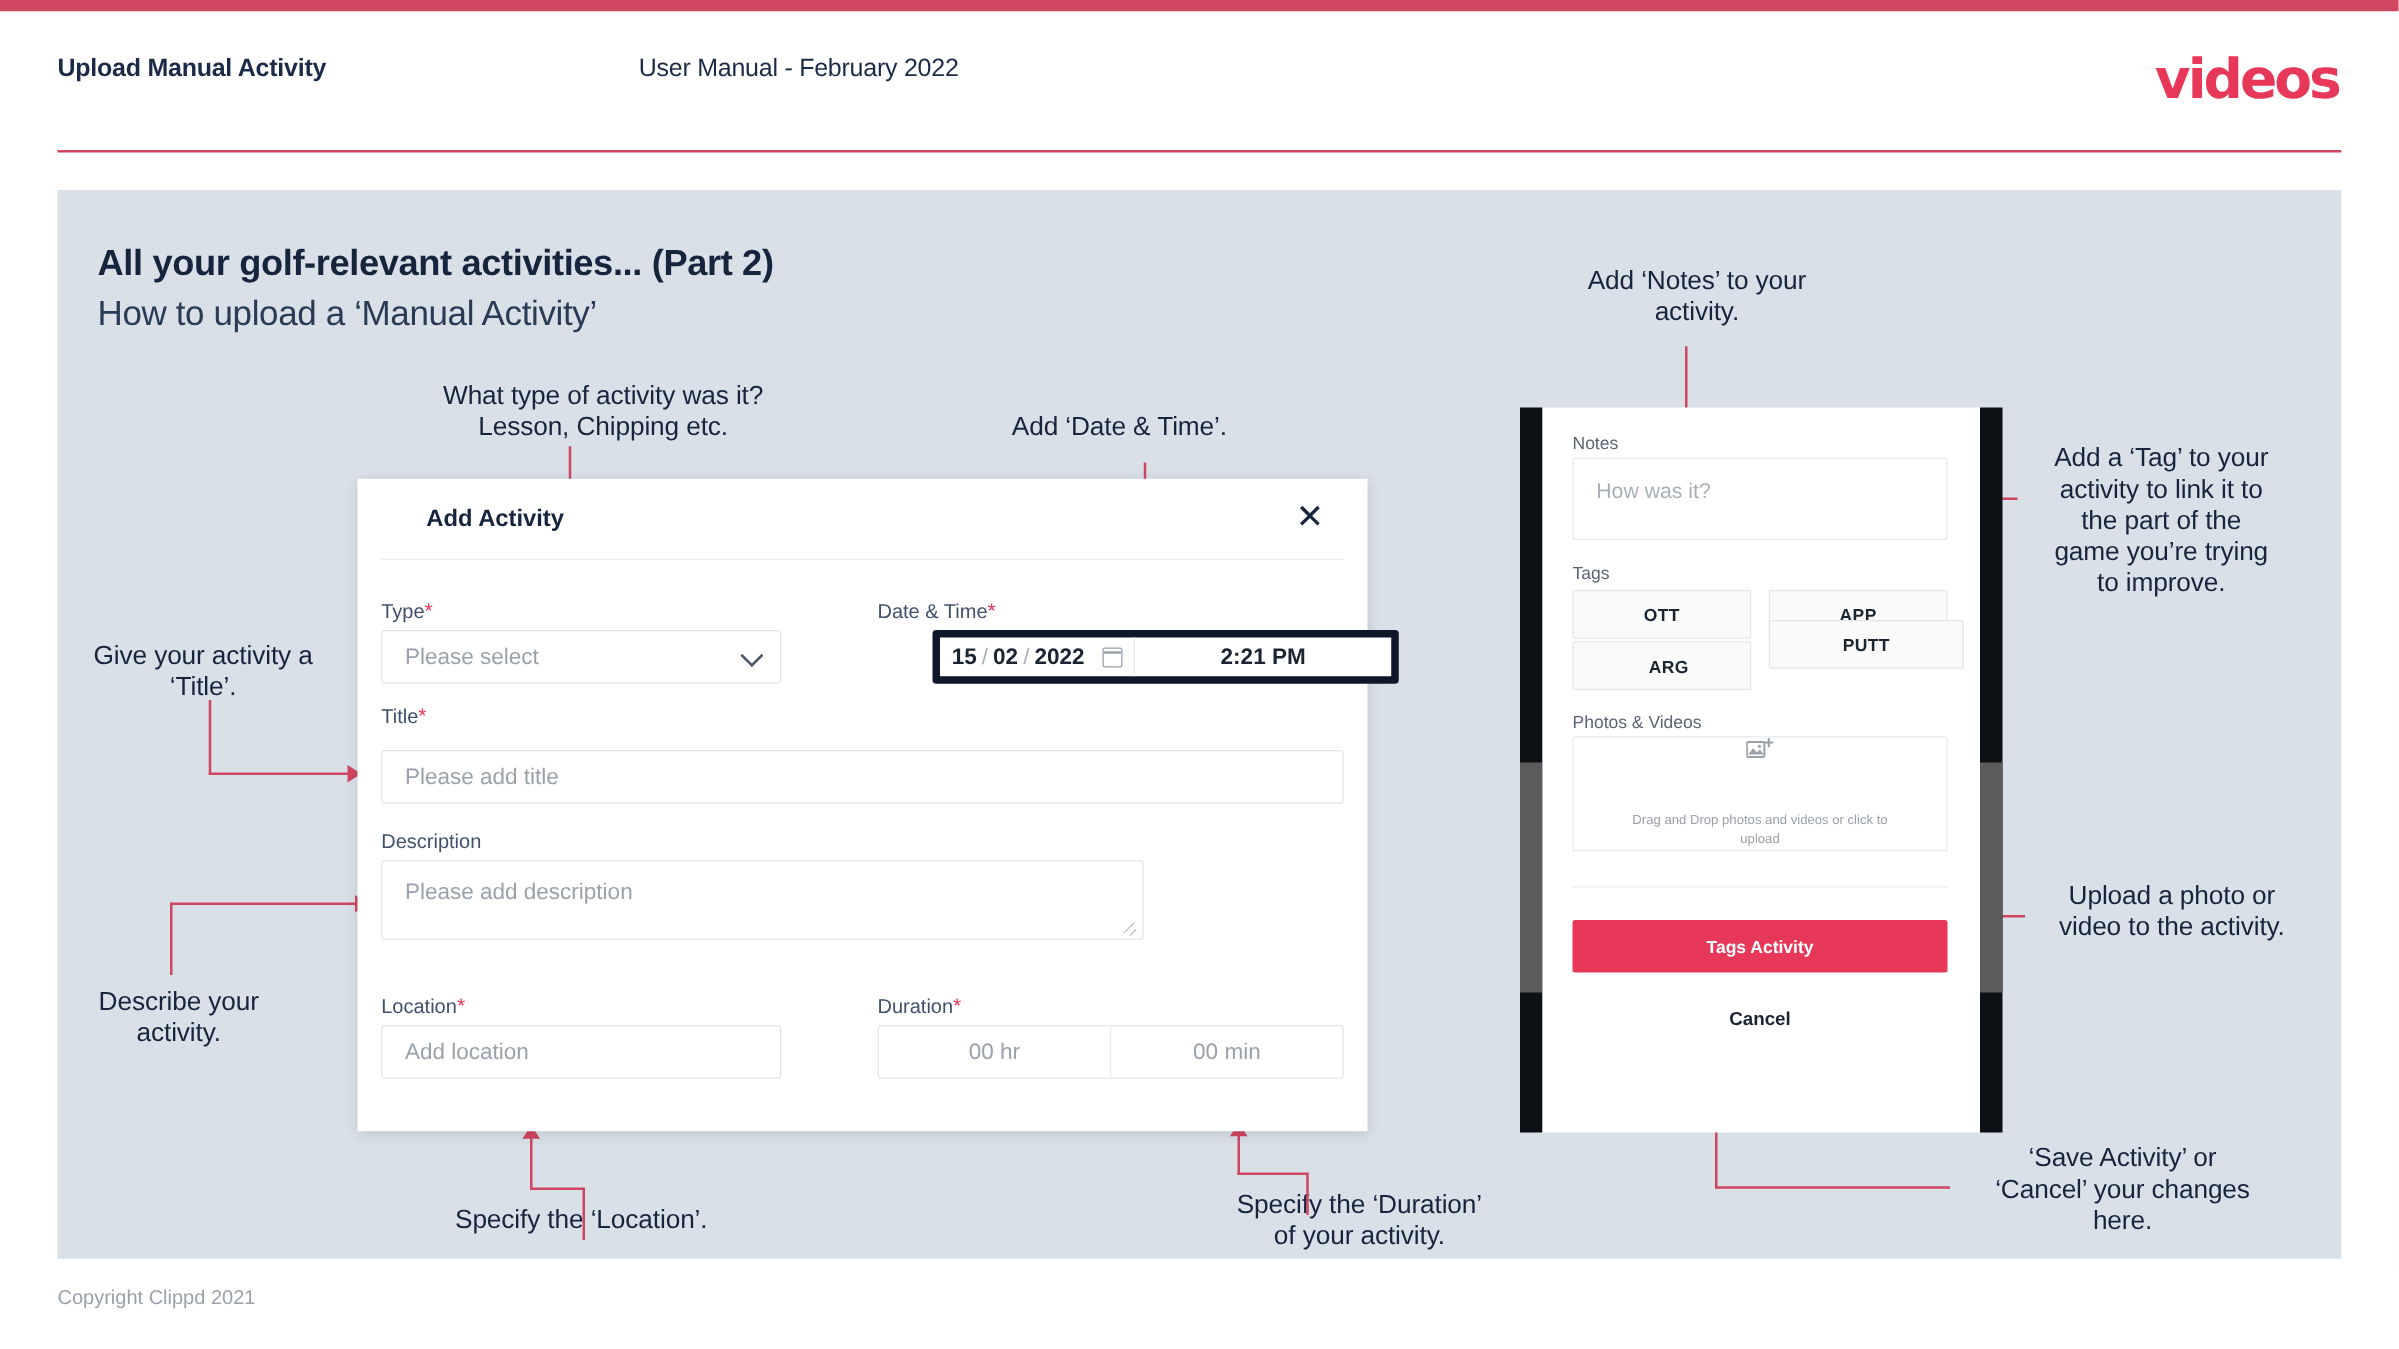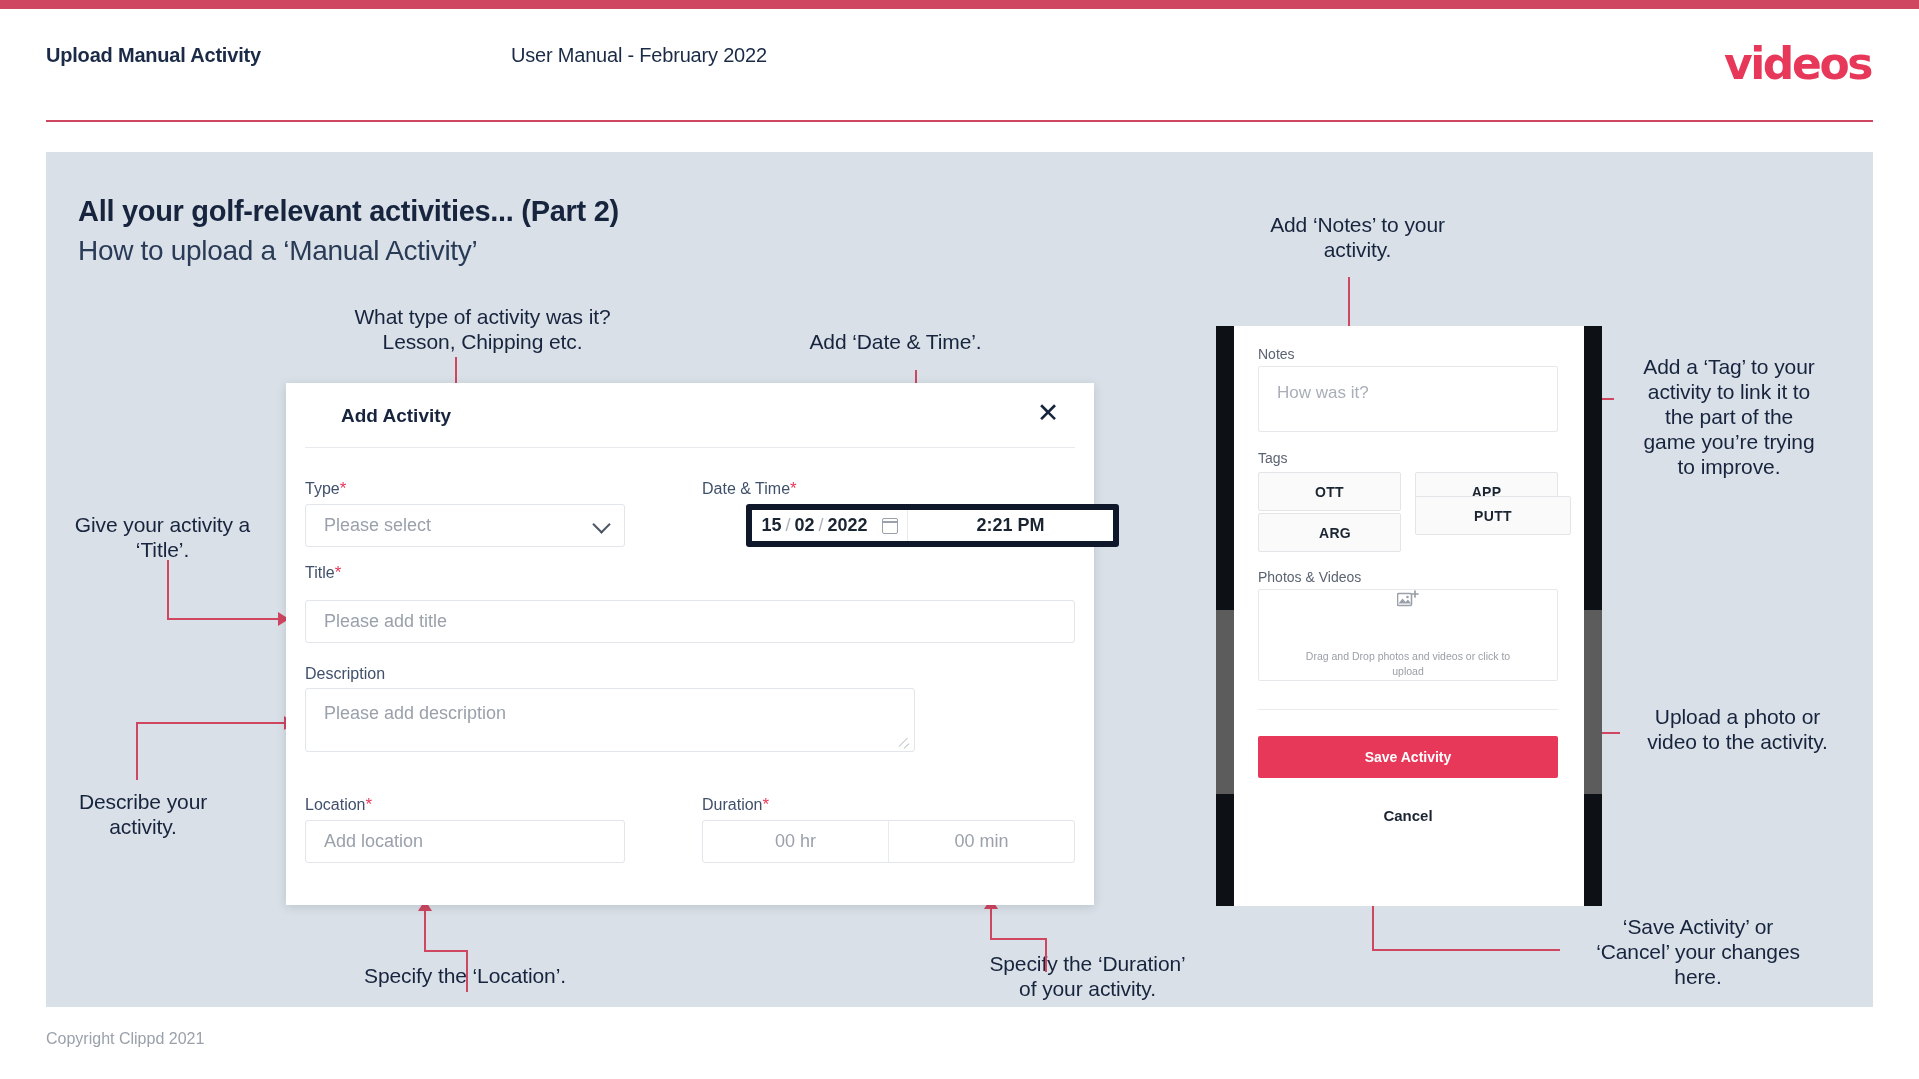--- a/index.html
+++ b/index.html
@@ -458,21 +458,21 @@
             <circle cx="10.5" cy="7" r="1.3" fill="#9aa0a8"></circle>
             <path d="M18 1 L18 7 M15 4 L21 4" stroke="#9aa0a8" stroke-width="1.7" stroke-linecap="round"></path>
           </svg>
         </span>
         <span class="m-drop-text">Drag and Drop photos and videos or click to upload</span>
       </div>
 
       <div class="m-hr" style="left:24px; top:383px; width:300px;"></div>
 
       <div class="m-save" style="left:24px; top:410px; width:300px; height:42px;">
-        <span>Save Activity</span>
+        <span>Tags Activity</span>
       </div>
       <div class="m-cancel" style="left:24px; top:481px; width:300px;">Cancel</div>
     </div>
   </div>
 
   <div class="footer">Copyright Clippd 2021</div>
 
 </div>
 
 </body></html>

